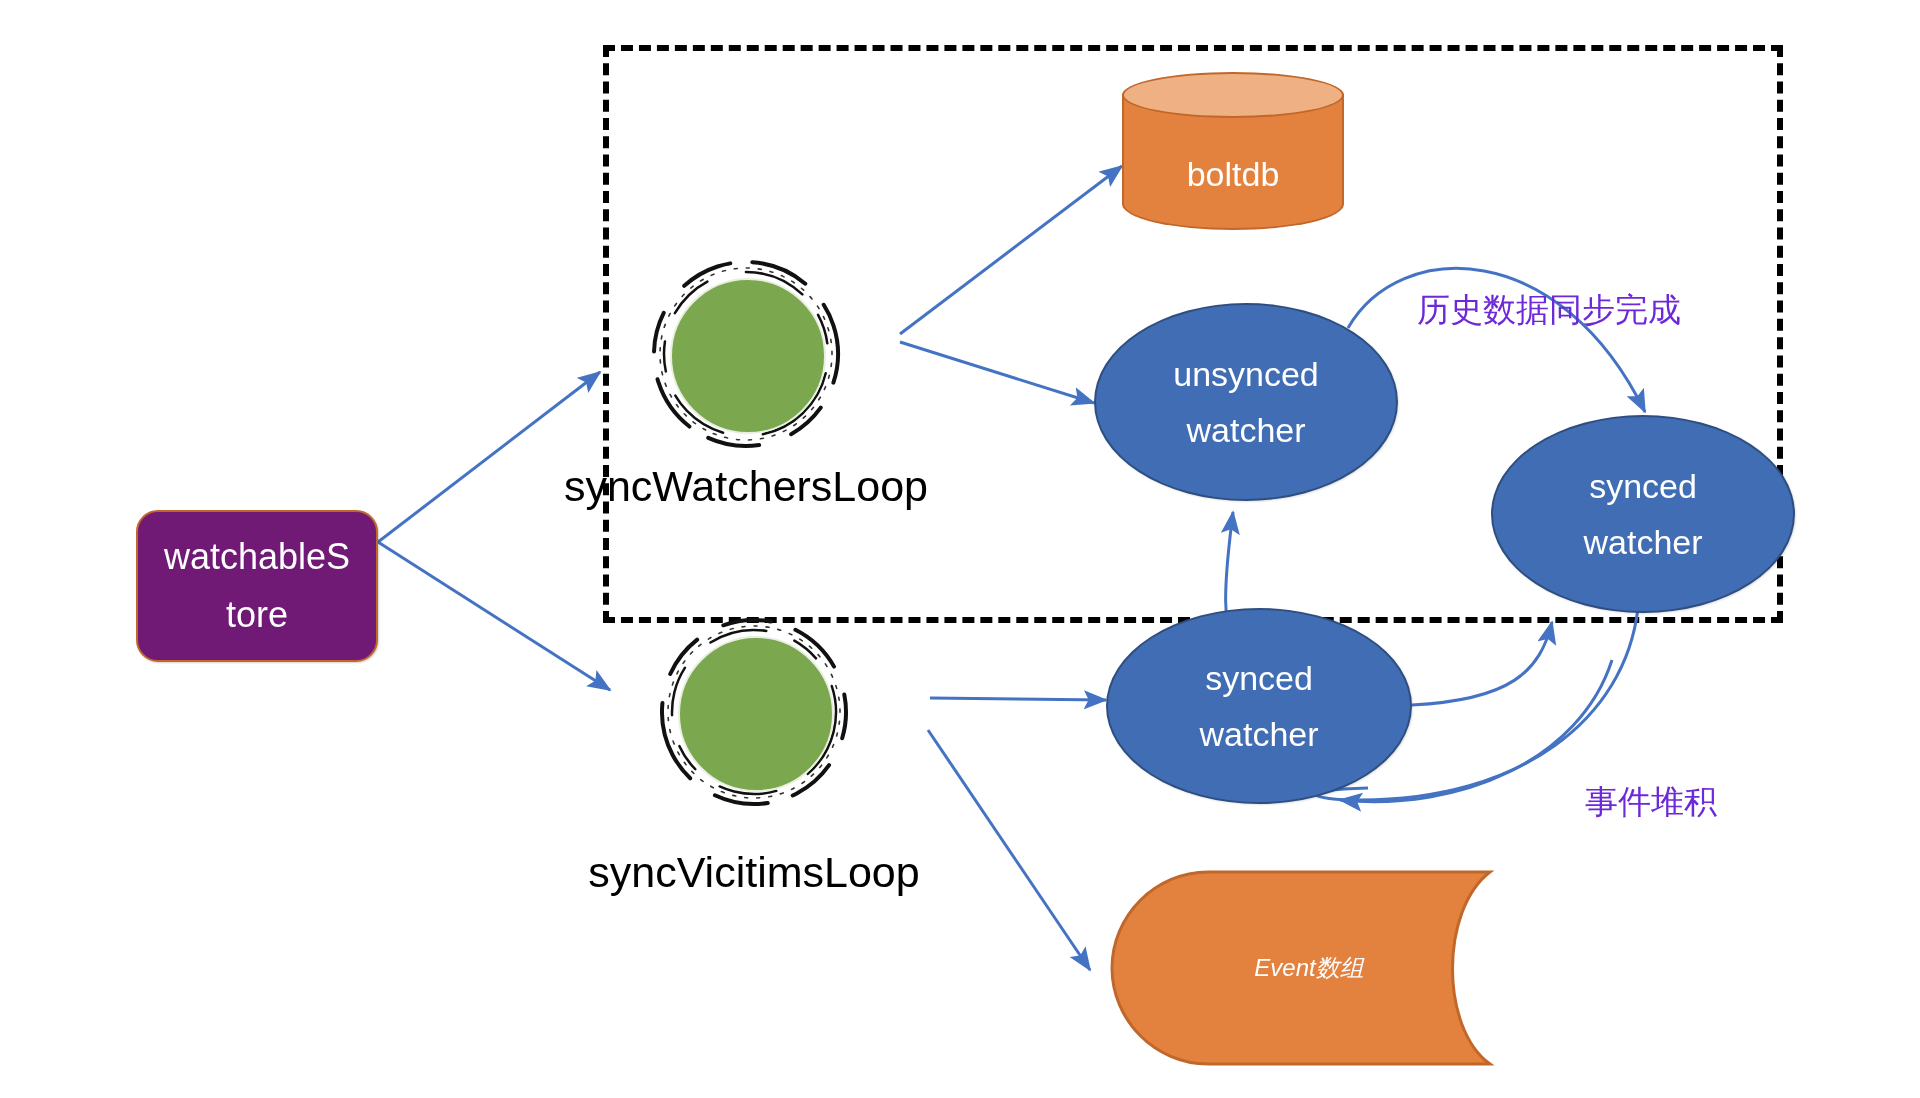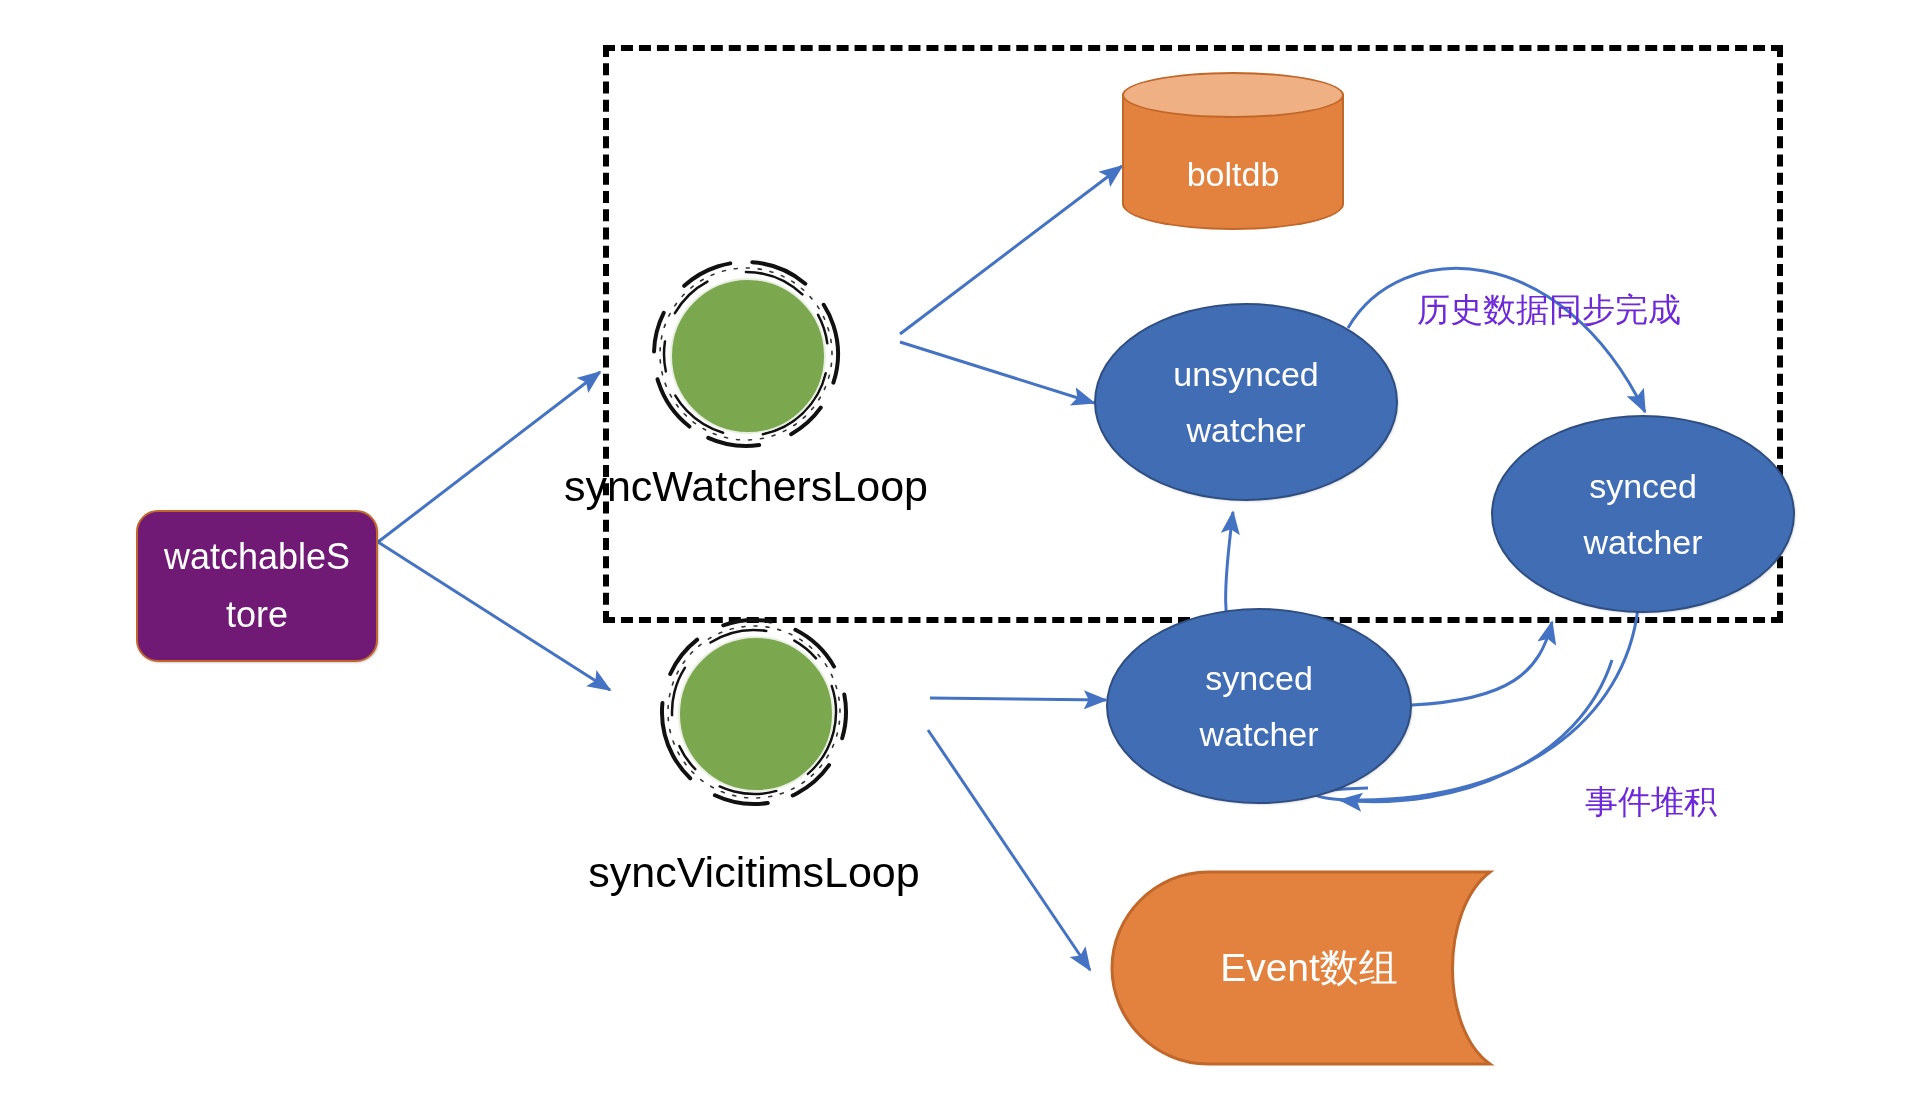--- a/index.html
+++ b/index.html
@@ -146,23 +146,24 @@
   .tape-label {
     position: absolute;
     left: 0;
     top: 0;
     width: 100%;
     height: 100%;
     display: flex;
     align-items: center;
     justify-content: center;
     color: #ffffff;
-    font-size: 39px;
+    font-size: 24px;
     padding-right: 70px;
     box-sizing: border-box;
+    font-style: italic;
   }
 
   
   .annotation {
     position: absolute;
     color: #6d28d9;
     font-size: 33px;
     white-space: nowrap;
   }
 </style>

